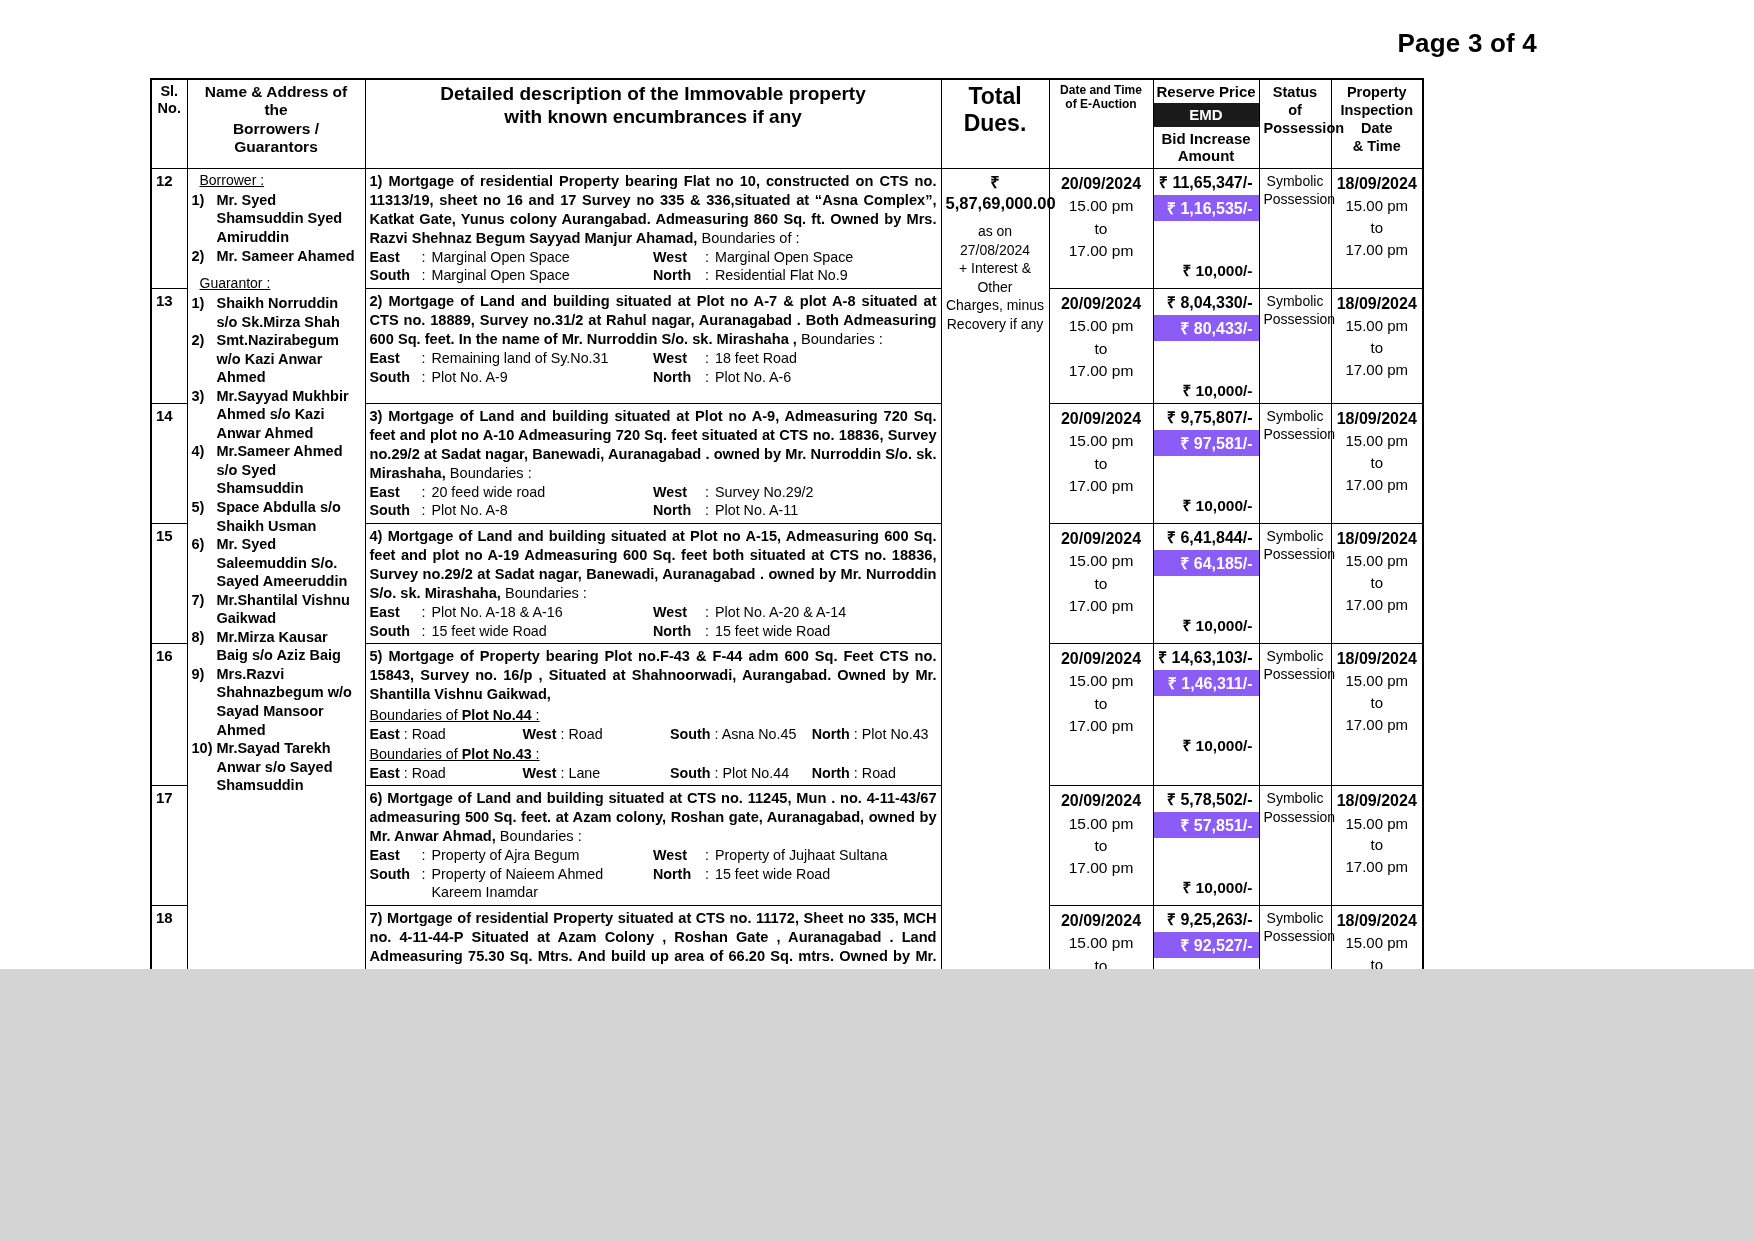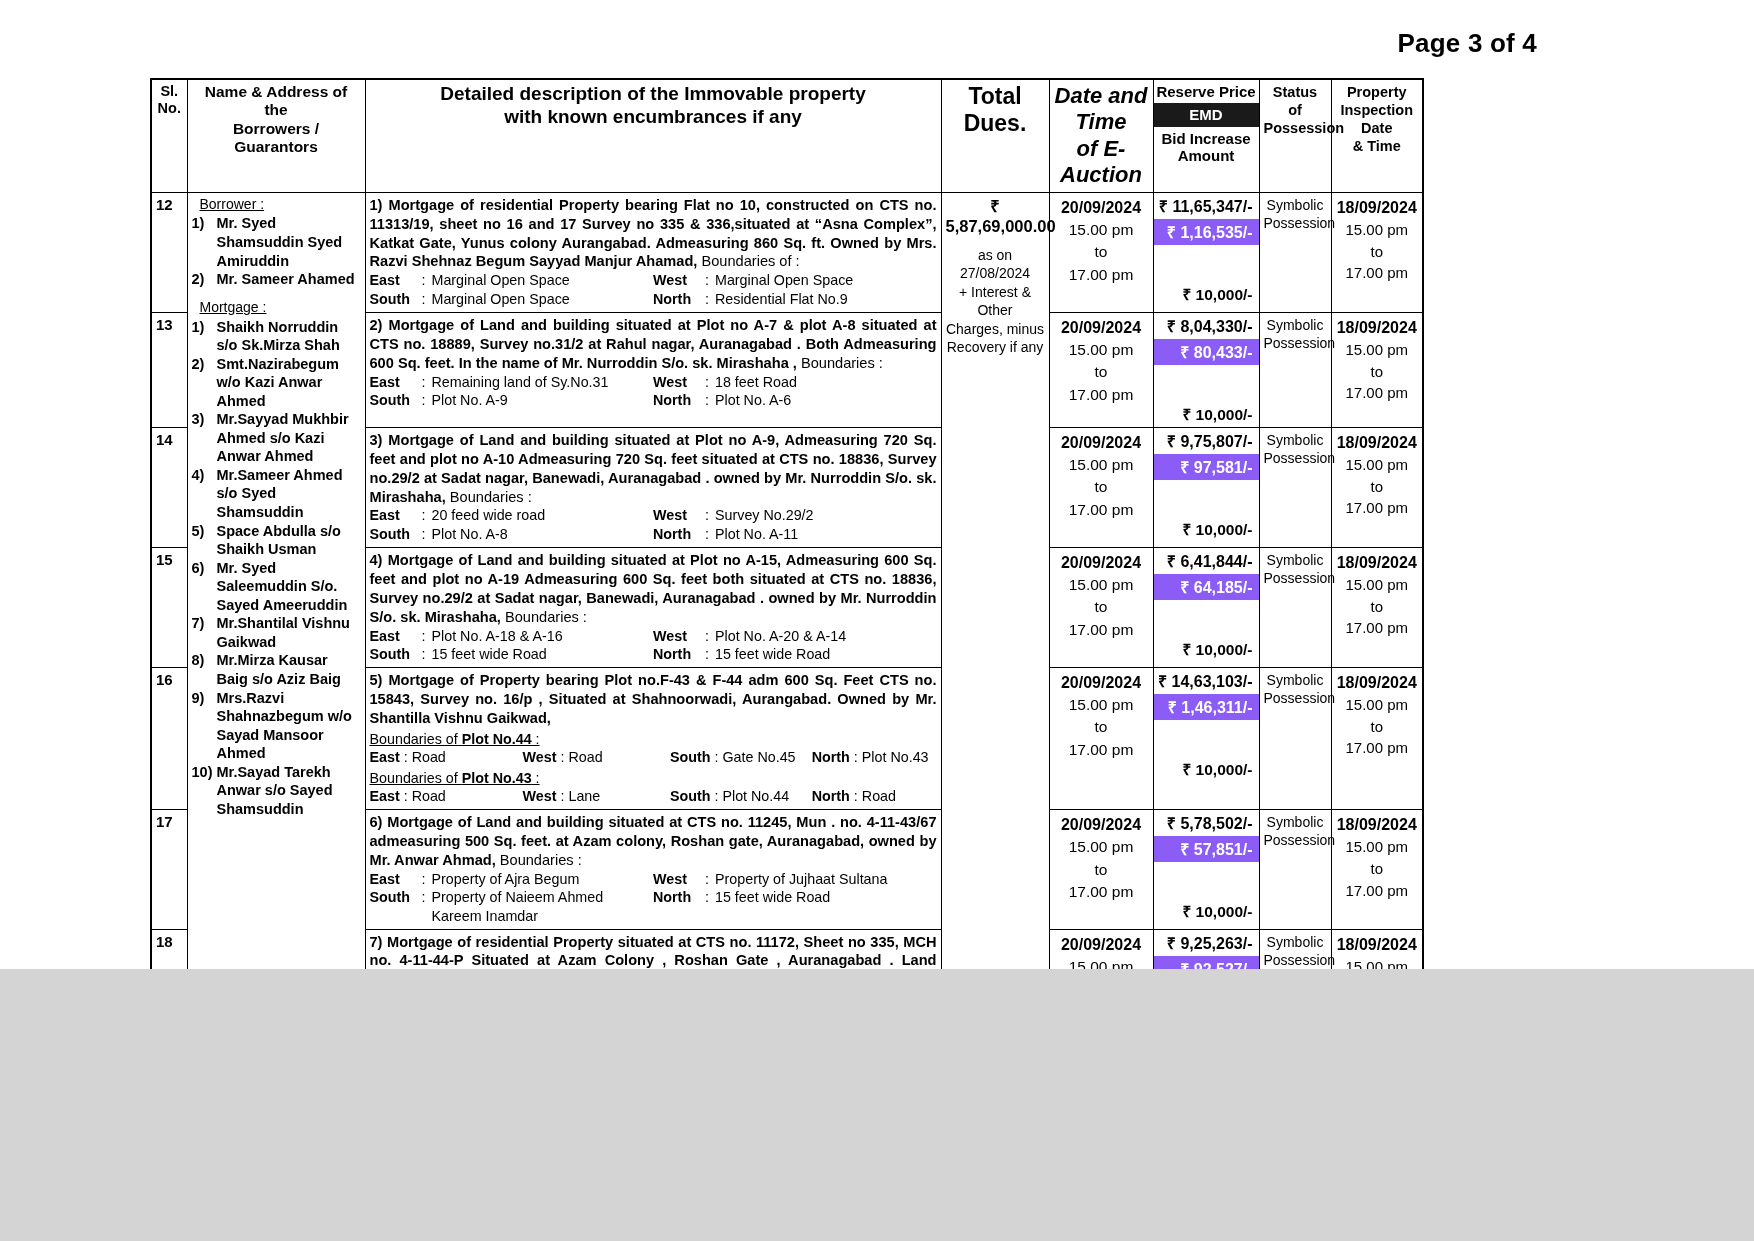--- a/index.html
+++ b/index.html
@@ -40,21 +40,21 @@
   col.c-insp{width:92px;}
 
   thead th{
     text-align:center;font-weight:bold;vertical-align:middle;
     padding:6px 3px;
   }
   .th-sl{font-size:14.5px;line-height:1.15;}
   .th-name{font-size:15.5px;line-height:1.18;}
   .th-desc{font-size:19px;line-height:1.2;}
   .th-dues{font-size:23px;}
-  .th-date{font-size:22px;line-height:1.2;font-style:italic;}
+  .th-date{font-size:12px;line-height:1.2;}
   .th-stat{font-size:14.5px;line-height:1.25;font-weight:bold;}
   .th-insp{font-size:14.5px;line-height:1.25;font-weight:bold;}
 
   
   .res-head{padding:0 !important;}
   .res-head .rh{
     font-size:15px;font-weight:bold;text-align:center;
     padding:3px 2px;line-height:1.15;
   }
   .res-head .rh.mid{
@@ -177,21 +177,21 @@
             <ul class="nlist">
               <li>
                 <span class="num">1)</span>
                 <span class="txt">Mr. Syed Shamsuddin Syed Amiruddin</span>
               </li>
               <li>
                 <span class="num">2)</span>
                 <span class="txt">Mr. Sameer Ahamed</span>
               </li>
             </ul>
-            <span class="ulab" style="margin-top:10px">Mortgage :</span>
+            <span class="ulab" style="margin-top:10px">Guarantor :</span>
             <ul class="nlist">
               <li>
                 <span class="num">1)</span>
                 <span class="txt">Shaikh Norruddin s/o Sk.Mirza Shah</span>
               </li>
               <li>
                 <span class="num">2)</span>
                 <span class="txt">Smt.Nazirabegum w/o Kazi Anwar Ahmed</span>
               </li>
               <li>
@@ -388,21 +388,21 @@
               <span class="q q1">
                 <span class="dir">East</span>
                 <span class="val">: Road</span>
               </span>
               <span class="q q2">
                 <span class="dir">West</span>
                 <span class="val">: Road</span>
               </span>
               <span class="q q3">
                 <span class="dir">South</span>
-                <span class="val">: Gate No.45</span>
+                <span class="val">: Asna No.45</span>
               </span>
               <span class="q q4">
                 <span class="dir">North</span>
                 <span class="val">: Plot No.43</span>
               </span>
             </div>
             <div class="subhead">Boundaries of <b>Plot No.43</b> :</div>
             <div class="bnd4">
               <span class="q q1">
                 <span class="dir">East</span>

